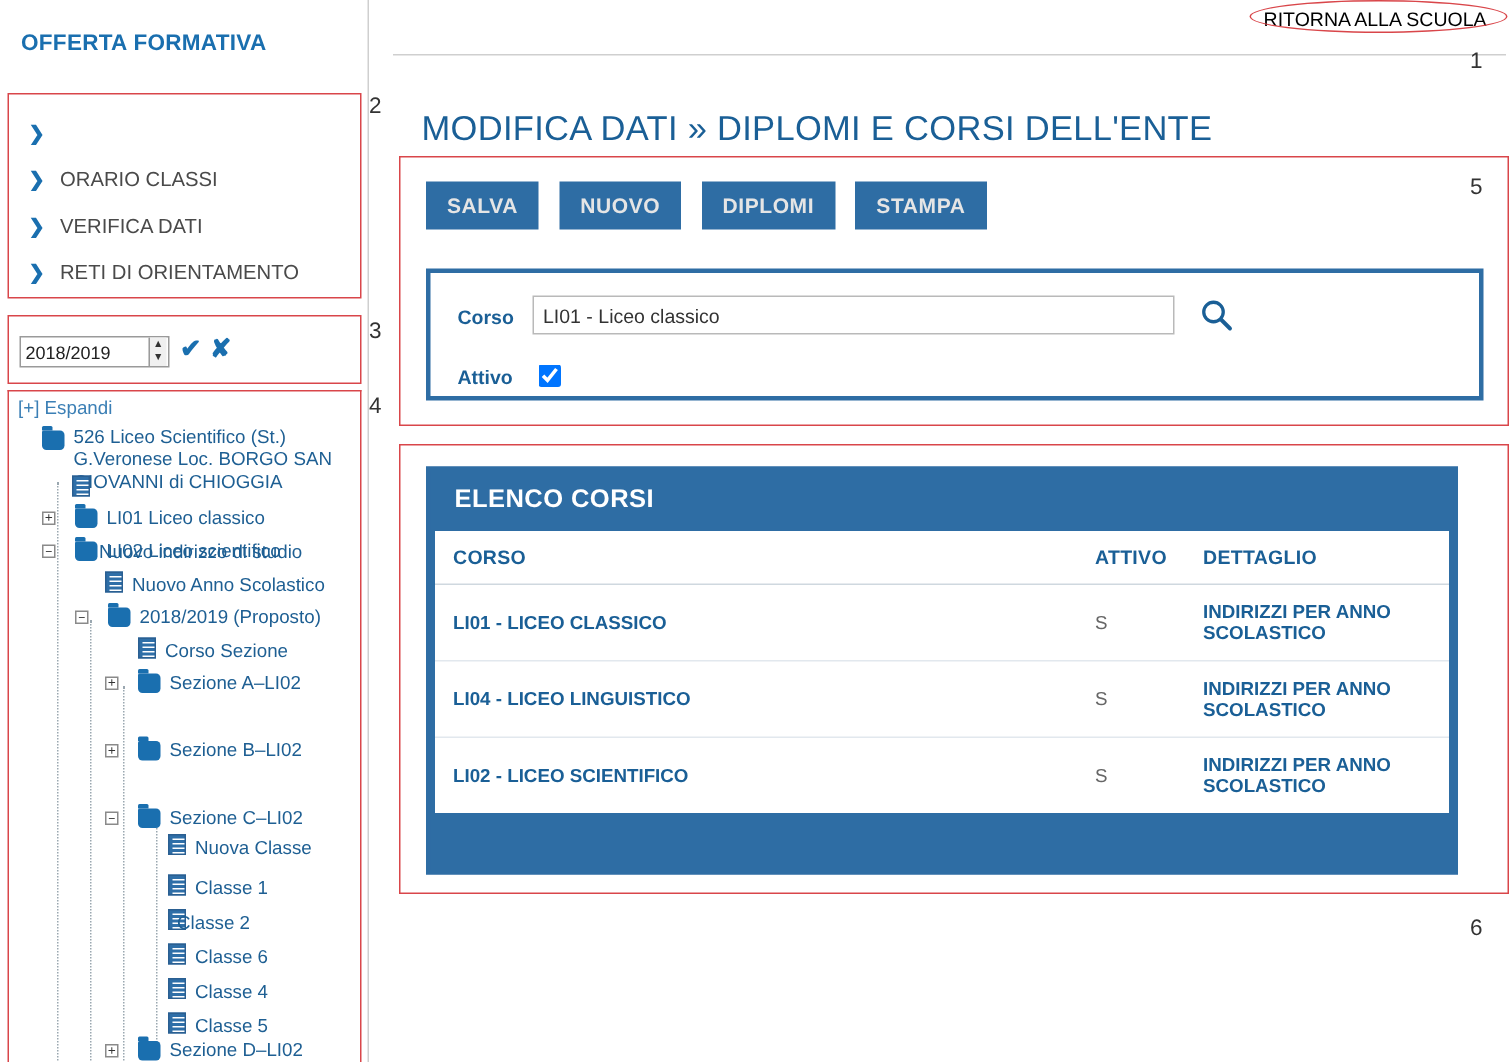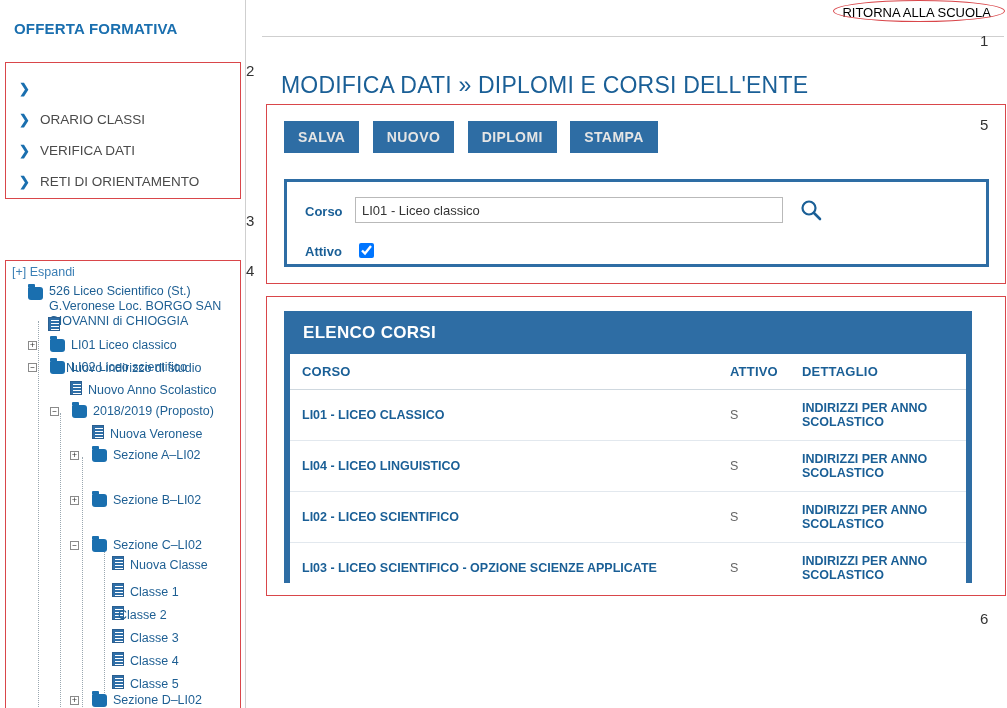--- a/index.html
+++ b/index.html
@@ -220,20 +220,28 @@
       <div class="menu-item">
         <span class="chev">❯</span>
         <span>VERIFICA DATI</span>
       </div>
       <div class="menu-item">
         <span class="chev">❯</span>
         <span>RETI DI ORIENTAMENTO</span>
       </div>
     </div>
 
+    <div id="year-box">
+      <select id="year-select">
+        <option>2018/2019</option>
+      </select>
+      <div id="year-spin">▲<br>▼</div>
+      <span id="year-ok">✔</span>
+      <span id="year-cancel">✘</span>
+    </div>
 
     <div id="tree-box">
       <div id="espandi">[+] Espandi</div>
 
       <div class="dashv" style="left:32px; top:60px; height:630px;"></div>
       <div class="dashv" style="left:54px; top:152px; height:540px;"></div>
       <div class="dashv" style="left:76px; top:196px; height:496px;"></div>
       <div class="dashv" style="left:98px; top:286px; height:150px;"></div>
 
       <div class="tnode">
@@ -264,21 +272,21 @@
       </div>
 
       <div class="tnode">
         <span class="expander" style="left:44px; top:146px;">–</span>
         <span class="ico folder" style="left:66px; top:144px;"></span>
         <span class="lbl" style="left:87px; top:142px;">2018/2019 (Proposto)</span>
       </div>
 
       <div class="tnode">
         <span class="ico doc" style="left:86px; top:164px;"></span>
-        <span class="lbl" style="left:104px; top:165px;">Nuova Veronese</span>
+        <span class="lbl" style="left:104px; top:165px;">Corso Sezione</span>
       </div>
 
       <div class="tnode">
         <span class="expander" style="left:64px; top:190px;">+</span>
         <span class="ico folder" style="left:86px; top:188px;"></span>
         <span class="lbl" style="left:107px; top:186px;">Sezione A–LI02</span>
       </div>
 
       <div class="tnode">
         <span class="expander" style="left:64px; top:235px;">+</span>
@@ -302,21 +310,21 @@
         <span class="lbl" style="left:124px; top:323px;">Classe 1</span>
       </div>
 
       <div class="tnode">
         <span class="ico doc" style="left:106px; top:345px;"></span>
         <span class="lbl" style="left:112px; top:346px;">Classe 2</span>
       </div>
 
       <div class="tnode">
         <span class="ico doc" style="left:106px; top:368px;"></span>
-        <span class="lbl" style="left:124px; top:369px;">Classe 3</span>
+        <span class="lbl" style="left:124px; top:369px;">Classe 6</span>
       </div>
 
       <div class="tnode">
         <span class="ico doc" style="left:106px; top:391px;"></span>
         <span class="lbl" style="left:124px; top:392px;">Classe 4</span>
       </div>
 
       <div class="tnode">
         <span class="ico doc" style="left:106px; top:414px;"></span>
         <span class="lbl" style="left:124px; top:415px;">Classe 5</span>
@@ -378,25 +386,20 @@
           <tr>
             <td>LI04 - LICEO LINGUISTICO</td>
             <td class="attivo">S</td>
             <td class="det">INDIRIZZI PER ANNO SCOLASTICO</td>
           </tr>
           <tr>
             <td>LI02 - LICEO SCIENTIFICO</td>
             <td class="attivo">S</td>
             <td class="det">INDIRIZZI PER ANNO SCOLASTICO</td>
           </tr>
-          <tr>
-            <td>LI03 - LICEO SCIENTIFICO - OPZIONE SCIENZE APPLICATE</td>
-            <td class="attivo">S</td>
-            <td class="det">INDIRIZZI PER ANNO SCOLASTICO</td>
-          </tr>
         </tbody>
       </table>
     </div>
   </div>
 
   <div id="num1">1</div>
   <div id="num2">2</div>
   <div id="num3">3</div>
   <div id="num4">4</div>
   <div id="num5">5</div>

